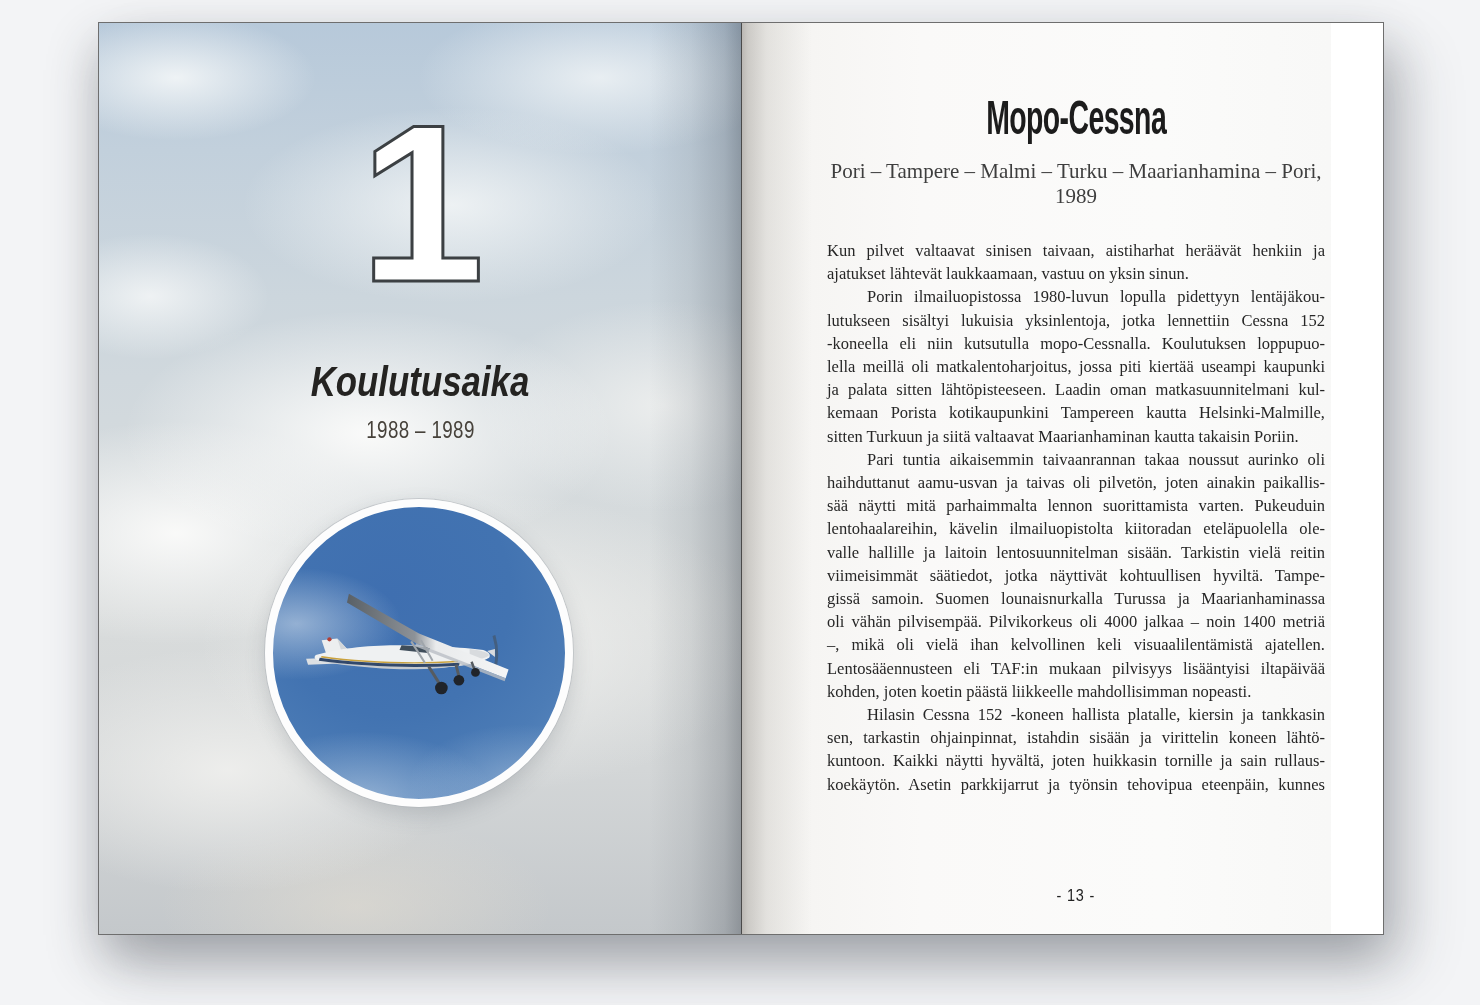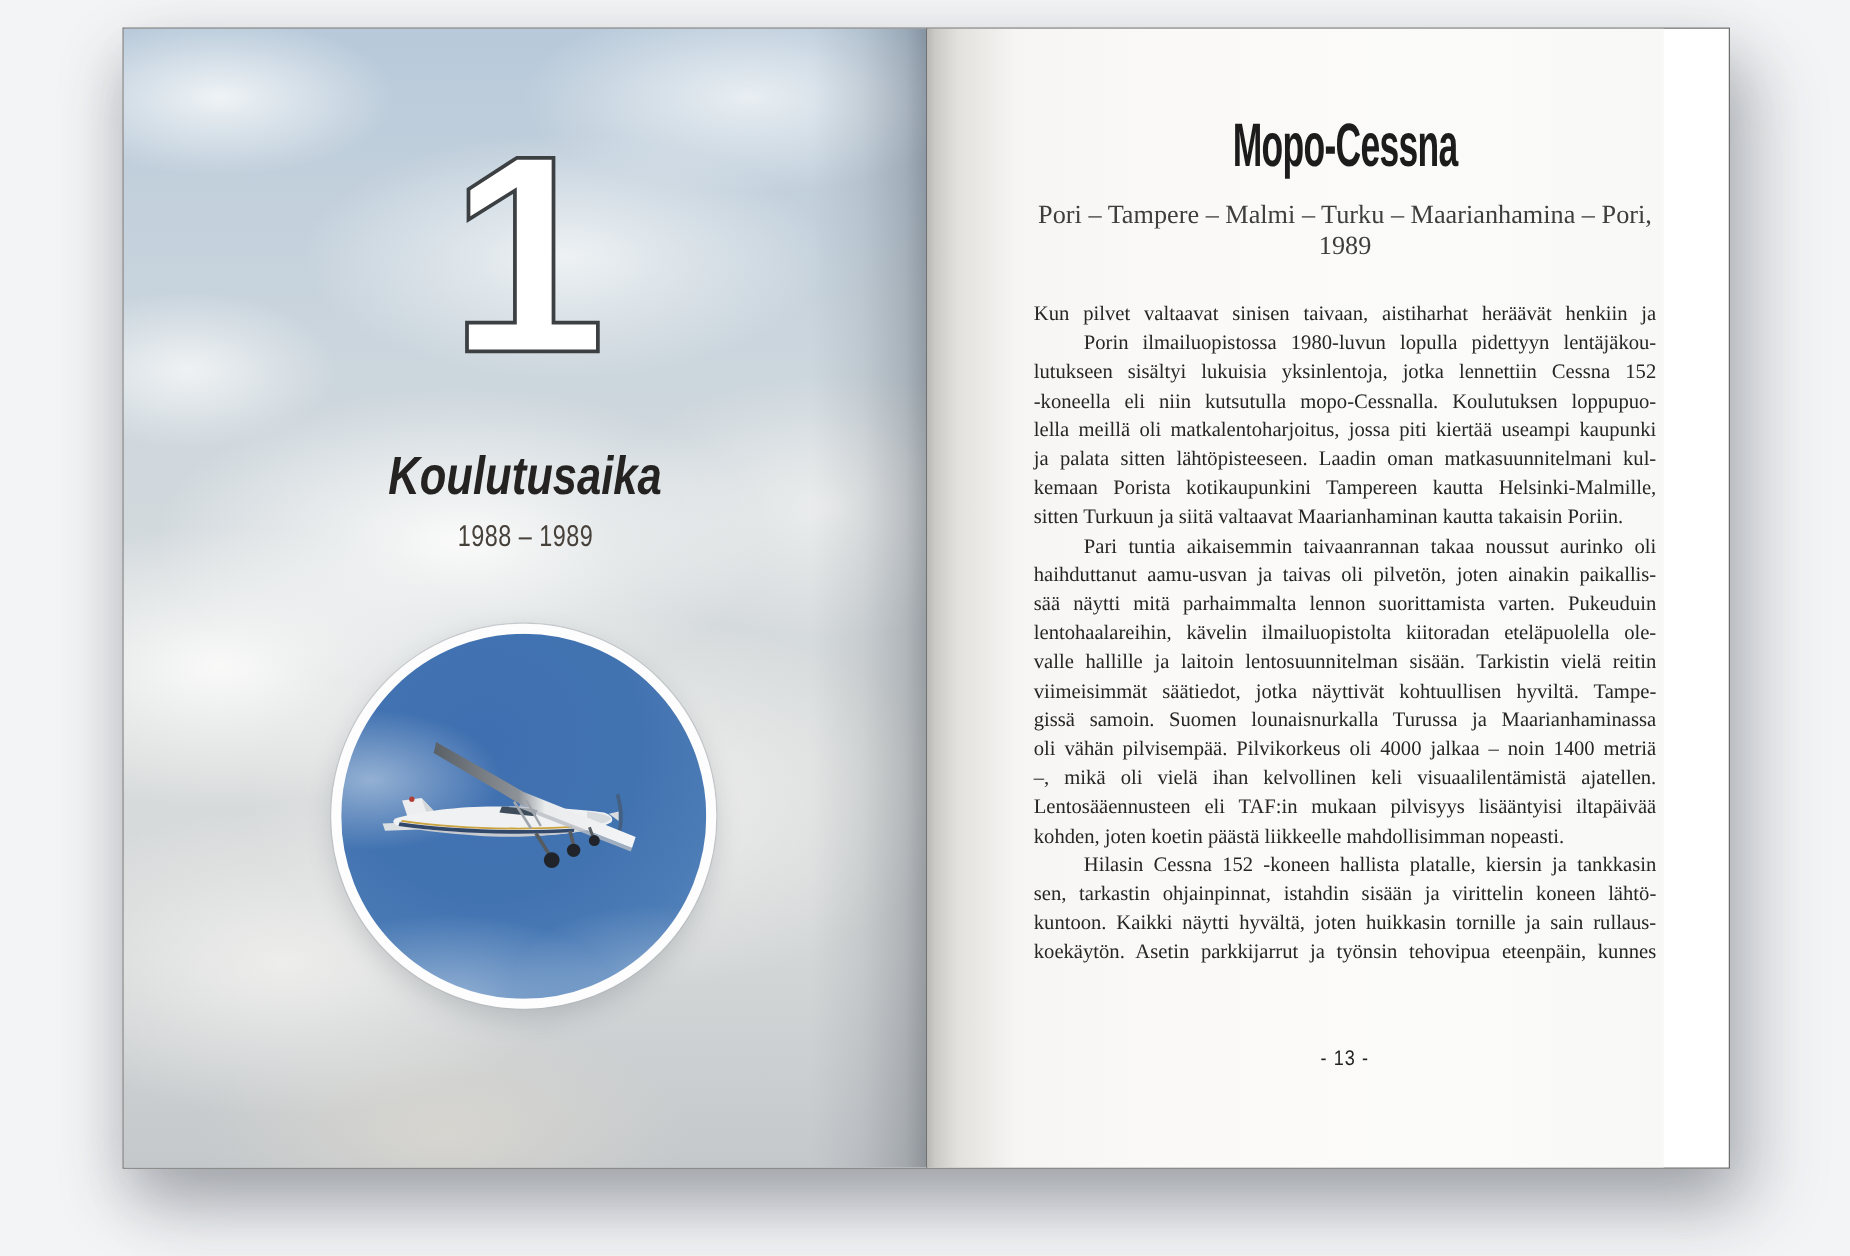--- a/index.html
+++ b/index.html
@@ -59,21 +59,21 @@
     font-size:49px; font-weight:700; color:#1c1c1c; letter-spacing:-1px; }
   .rp-subtitle { position:absolute; top:136px; left:85px; width:498px; text-align:center;
     font-family:"Liberation Serif", serif; font-size:21px; color:#3e3e3e; line-height:1.2; }
 
   .body-text { position:absolute; top:216px; left:85px; width:498px;
     font-family:"Liberation Serif", serif; font-size:16.5px; line-height:23.2px; color:#262626; }
   .bline { text-align:justify; text-align-last:justify; }
   .bline.endline { text-align-last:left; }
   .bline.indent { padding-left:40px; }
 
-  .page-num { position:absolute; top:814px; left:85px; width:498px; text-align:center; }
+  .page-num { position:absolute; top:863px; left:85px; width:498px; text-align:center; }
   .page-num span { display:inline-block; transform:scaleX(0.85); transform-origin:center;
     font-size:17px; color:#222; letter-spacing:1px; }
 </style>
 </head>
 <body>
 
 <div class="stage">
   <div class="book">
 
     <div class="page-left">
@@ -140,20 +140,21 @@
     <div class="page-right">
       <div class="spine-shade-right"></div>
 
       <div class="rp-title">
         <span>Mopo-Cessna</span>
       </div>
       <div class="rp-subtitle">Pori – Tampere – Malmi – Turku – Maarianhamina – Pori, 1989</div>
 
       <div class="body-text">
           <div class="bline">Kun pilvet valtaavat sinisen taivaan, aistiharhat heräävät henkiin ja</div>
+          <div class="bline endline">ajatukset lähtevät laukkaamaan, vastuu on yksin sinun.</div>
           <div class="bline indent">Porin ilmailuopistossa 1980-luvun lopulla pidettyyn lentäjäkou-</div>
           <div class="bline">lutukseen sisältyi lukuisia yksinlentoja, jotka lennettiin Cessna 152</div>
           <div class="bline">-koneella eli niin kutsutulla mopo-Cessnalla. Koulutuksen loppupuo-</div>
           <div class="bline">lella meillä oli matkalentoharjoitus, jossa piti kiertää useampi kaupunki</div>
           <div class="bline">ja palata sitten lähtöpisteeseen. Laadin oman matkasuunnitelmani kul-</div>
           <div class="bline">kemaan Porista kotikaupunkini Tampereen kautta Helsinki-Malmille,</div>
           <div class="bline endline">sitten Turkuun ja siitä valtaavat Maarianhaminan kautta takaisin Poriin.</div>
           <div class="bline indent">Pari tuntia aikaisemmin taivaanrannan takaa noussut aurinko oli</div>
           <div class="bline">haihduttanut aamu-usvan ja taivas oli pilvetön, joten ainakin paikallis-</div>
           <div class="bline">sää näytti mitä parhaimmalta lennon suorittamista varten. Pukeuduin</div>

